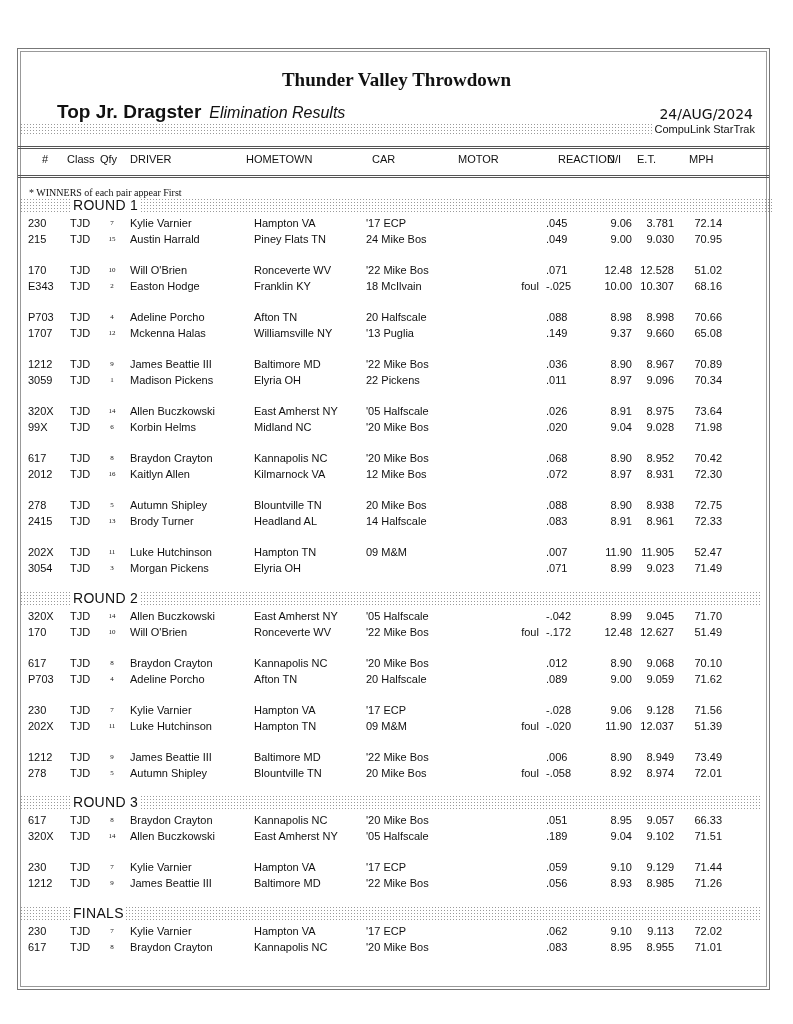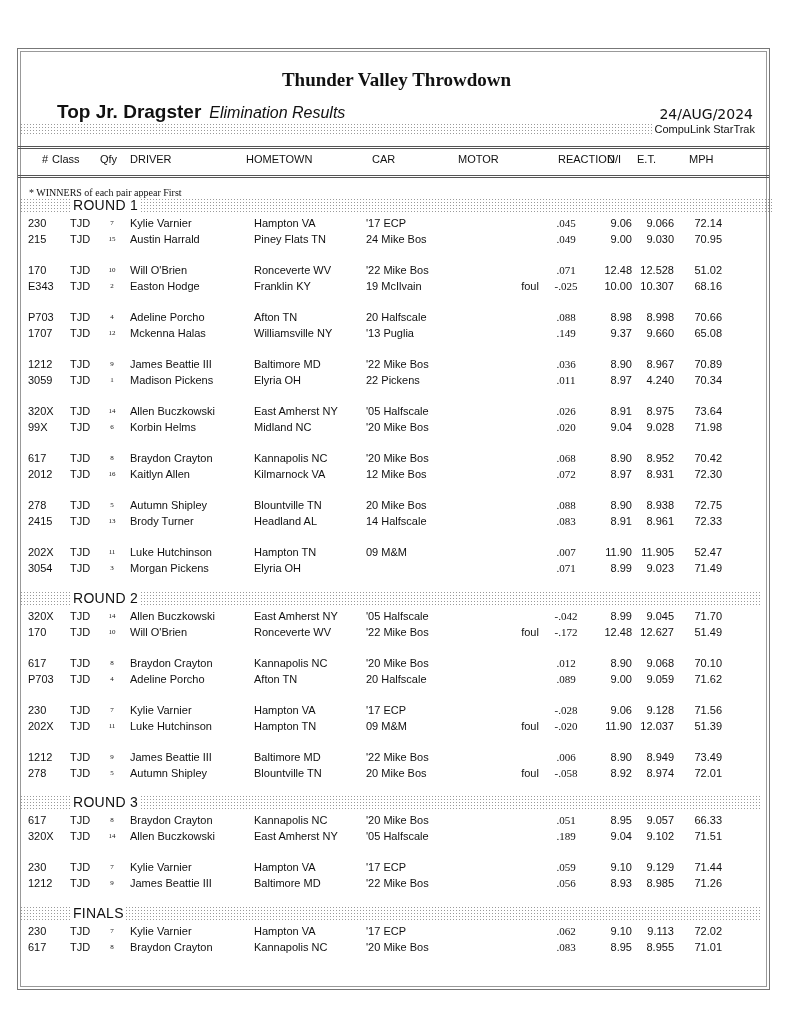--- a/index.html
+++ b/index.html
@@ -21,21 +21,21 @@
   .round .lbl { position:absolute; left:51px; top:-1px; background:#fff; padding:0 2px; font-size:14px; font-family:"Liberation Sans", sans-serif; letter-spacing:0.3px; line-height:16px; }
   .row { position:absolute; left:18px; width:751px; height:16px; font-size:11px; font-family:"Liberation Sans", sans-serif; line-height:16px; }
   .row span { position:absolute; top:0; white-space:nowrap; }
   .c-num { left:10px; width:42px; }
   .c-cls { left:52px; }
   .c-qfy { left:88px; width:12px; text-align:center; font-size:7px; font-family:"Liberation Serif", serif; }
   .c-drv { left:112px; }
   .c-home { left:236px; }
   .c-car { left:348px; }
   .c-foul { left:492px; width:40px; text-align:center; }
-  .c-rt { left:528px; width:40px; text-align:center;font-family:Liberation Serif, serif; }
+  .c-rt { left:528px; width:40px; text-align:left; }
   .c-di { left:576px; width:38px; text-align:right; }
   .c-et { left:614px; width:42px; text-align:right; }
   .c-mph { left:664px; width:40px; text-align:right; }
 </style>
 </head>
 <body>
 
 <div class="frame"></div>
 
 <div class="title">Thunder Valley Throwdown</div>
@@ -43,21 +43,21 @@
   <span class="cls">Top Jr. Dragster</span><span class="elim">Elimination Results</span>
 </div>
 <div class="date">24/AUG/2024</div>
 <div class="band-top dots"></div>
 <div class="vendor">CompuLink  StarTrak</div>
 
 <div class="hline" style="top:146px;"></div>
 <div class="hline" style="top:148px;"></div>
 <div class="hdr">
   <span style="left:24px;">#</span>
-  <span style="left:34px;">Class</span>
+  <span style="left:49px;">Class</span>
   <span style="left:82px;">Qfy</span>
   <span style="left:112px;">DRIVER</span>
   <span style="left:228px;">HOMETOWN</span>
   <span style="left:354px;">CAR</span>
   <span style="left:440px;">MOTOR</span>
   <span style="left:521px;margin-left:19px;">REACTION</span>
   <span style="left:589px;">D/I</span>
   <span style="left:619px;">E.T.</span>
   <span style="left:671px;">MPH</span>
 </div>
@@ -73,21 +73,21 @@
     <div class="row" style="top: 215px;">
       <span class="c-num">230</span>
       <span class="c-cls">TJD</span>
       <span class="c-qfy">7</span>
       <span class="c-drv">Kylie Varnier</span>
       <span class="c-home">Hampton  VA</span>
       <span class="c-car">'17 ECP</span>
       <span class="c-foul"></span>
       <span class="c-rt">.045</span>
       <span class="c-di">9.06</span>
-      <span class="c-et">9.066</span>
+      <span class="c-et">3.781</span>
       <span class="c-mph">72.14</span>
     </div>
     <div class="row" style="top: 231px;">
       <span class="c-num">215</span>
       <span class="c-cls">TJD</span>
       <span class="c-qfy">15</span>
       <span class="c-drv">Austin Harrald</span>
       <span class="c-home">Piney Flats TN</span>
       <span class="c-car">24 Mike Bos</span>
       <span class="c-foul"></span>
@@ -108,21 +108,21 @@
       <span class="c-di">12.48</span>
       <span class="c-et">12.528</span>
       <span class="c-mph">51.02</span>
     </div>
     <div class="row" style="top: 278px;">
       <span class="c-num">E343</span>
       <span class="c-cls">TJD</span>
       <span class="c-qfy">2</span>
       <span class="c-drv">Easton Hodge</span>
       <span class="c-home">Franklin KY</span>
-      <span class="c-car">19 McIlvain</span>
+      <span class="c-car">18 McIlvain</span>
       <span class="c-foul">foul</span>
       <span class="c-rt">-.025</span>
       <span class="c-di">10.00</span>
       <span class="c-et">10.307</span>
       <span class="c-mph">68.16</span>
     </div>
     <div class="row" style="top: 309px;">
       <span class="c-num">P703</span>
       <span class="c-cls">TJD</span>
       <span class="c-qfy">4</span>
@@ -164,21 +164,21 @@
     <div class="row" style="top: 372px;">
       <span class="c-num">3059</span>
       <span class="c-cls">TJD</span>
       <span class="c-qfy">1</span>
       <span class="c-drv">Madison Pickens</span>
       <span class="c-home">Elyria OH</span>
       <span class="c-car">22 Pickens</span>
       <span class="c-foul"></span>
       <span class="c-rt">.011</span>
       <span class="c-di">8.97</span>
-      <span class="c-et">4.240</span>
+      <span class="c-et">9.096</span>
       <span class="c-mph">70.34</span>
     </div>
     <div class="row" style="top: 403px;">
       <span class="c-num">320X</span>
       <span class="c-cls">TJD</span>
       <span class="c-qfy">14</span>
       <span class="c-drv">Allen Buczkowski</span>
       <span class="c-home">East Amherst  NY</span>
       <span class="c-car">'05 Halfscale</span>
       <span class="c-foul"></span>

